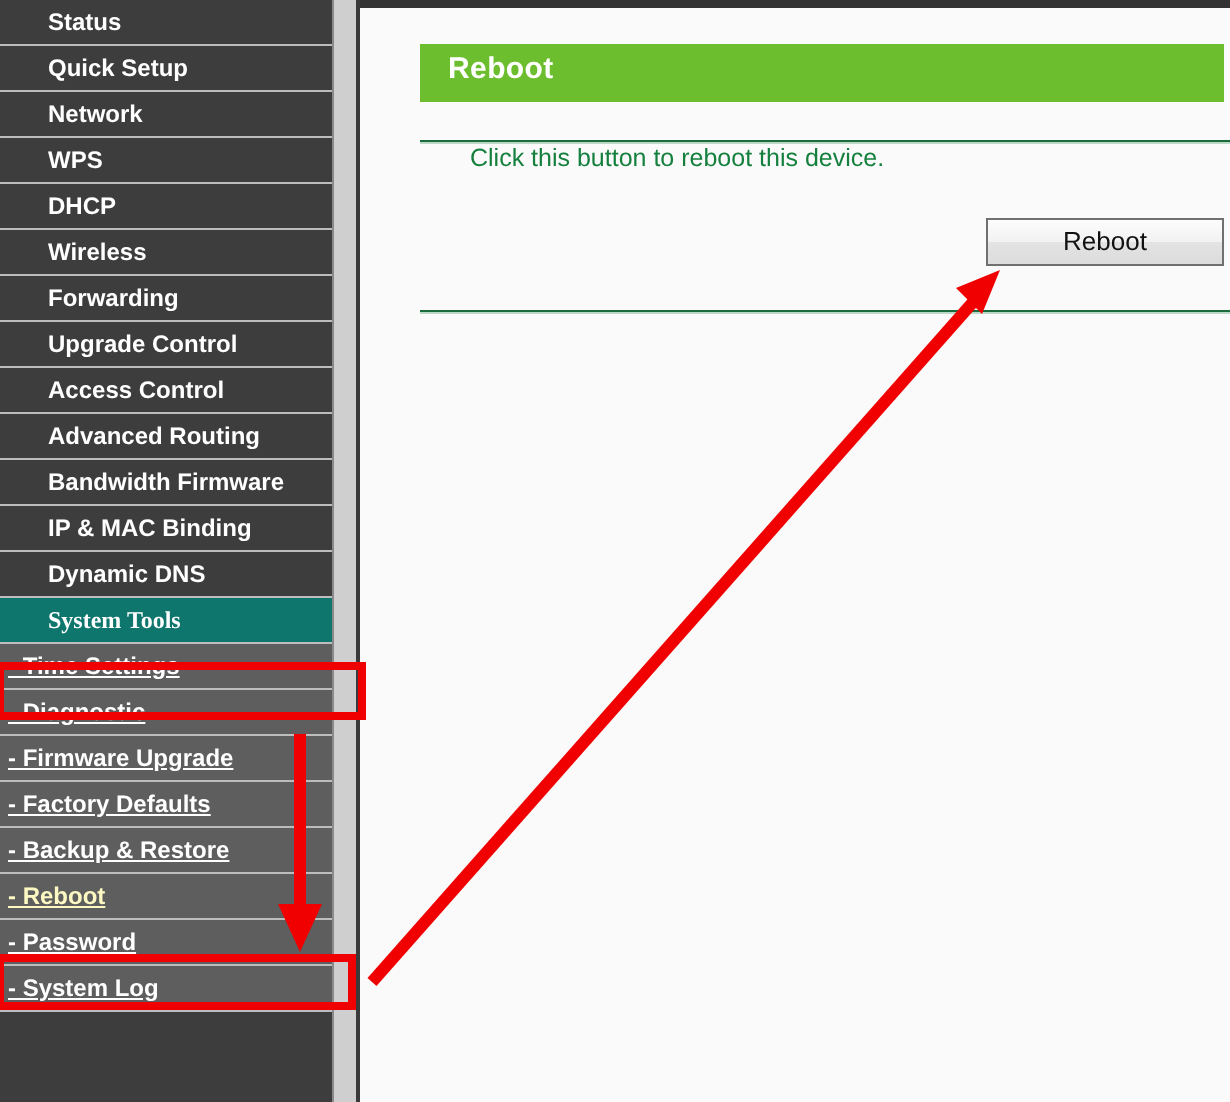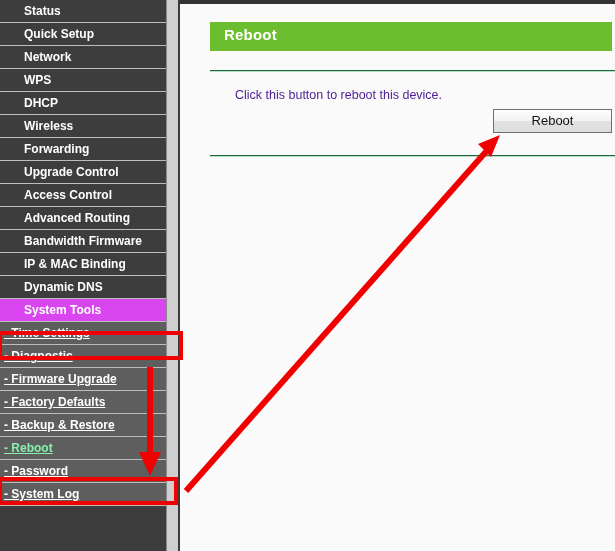--- a/index.html
+++ b/index.html
@@ -55,25 +55,26 @@
   }
   .menu-item.top {
     background: #3d3d3d;
   }
   .menu-item.sub {
     background: #5e5e5e;
     padding-left: 4px;
     text-decoration: underline;
   }
   .menu-item.active {
-    background: #d946ef;
+    background: #0f766e;
     color: #ffffff;
+    font-family: Liberation Serif, serif;
   }
   .menu-item.sub.selected {
-    color: #86efac;
+    color: #fef9c3;
   }
 
   
   .side-scroll {
     position: absolute;
     left: 166px; top: 0;
     width: 12px; height: 551px;
     background: #d4d4d4;
     border-left: 1px solid #8a8a8a;
     box-sizing: border-box;
@@ -123,23 +124,23 @@
     height: 0;
     border-top: 1px solid #1c6b3c;
     border-bottom: 1px solid #bcd8c7;
   }
   .hr-top { top: 66px; }
   .hr-bottom { top: 151px; }
 
   .hint-text {
     position: absolute;
     left: 55px;
-    top: 84px;
+    top: 68px;
     font-size: 12.5px;
-    color: #4c1d95;
+    color: #15803d;
     white-space: nowrap;
   }
 
   .reboot-button {
     position: absolute;
     left: 313px;
     top: 105px;
     width: 119px;
     height: 24px;
     background: linear-gradient(to bottom, #fdfdfd 0%, #f2f2f2 50%, #e3e3e3 51%, #dcdcdc 100%);

